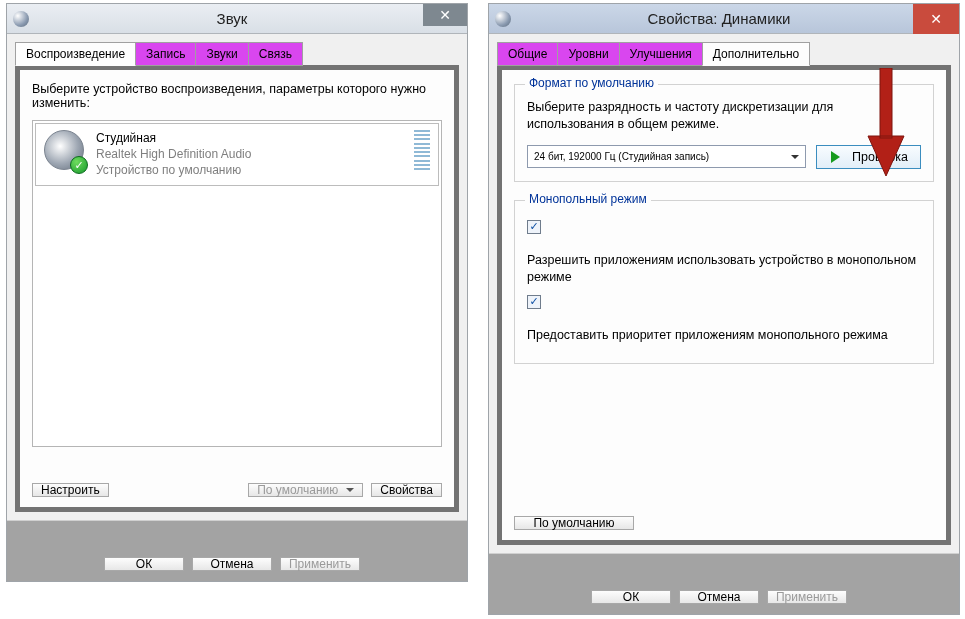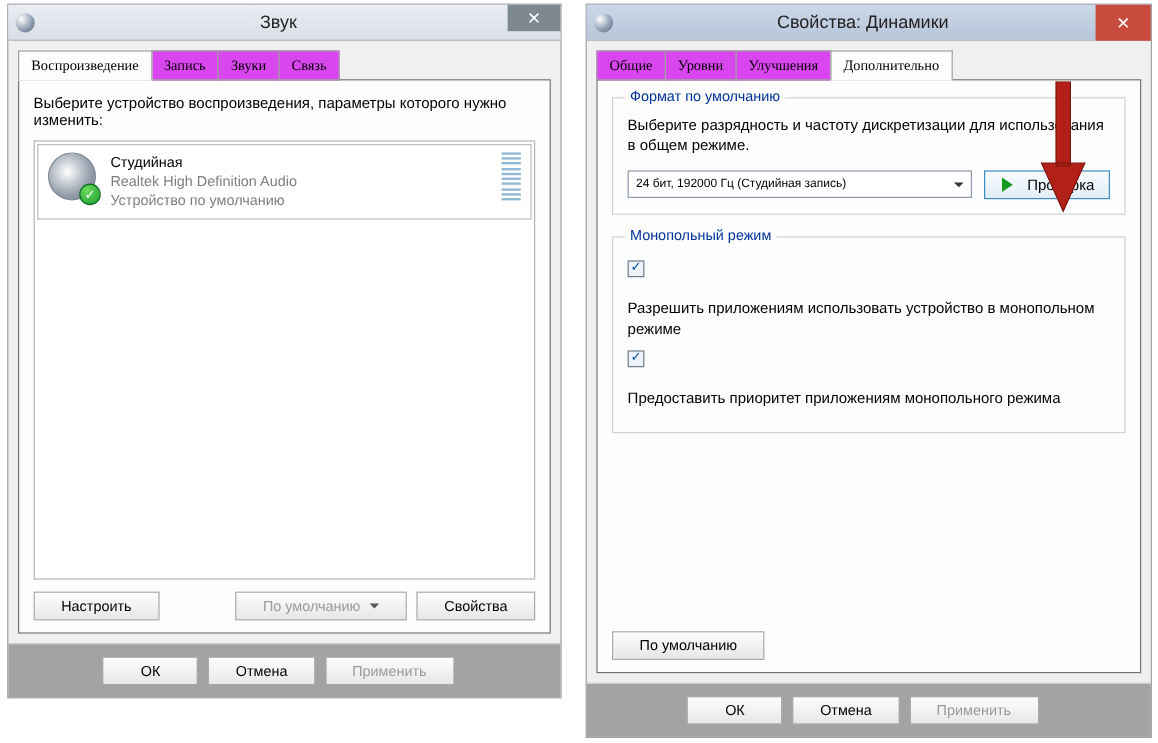--- a/index.html
+++ b/index.html
@@ -67,39 +67,38 @@
     display: flex;
     flex-direction: column;
   }
 
   .tabstrip {
     display: flex;
     align-items: flex-start;
     margin-bottom: -1px;
     position: relative;
     z-index: 2;
-    font-family: Liberation Serif, serif;
   }
   .tab {
     padding: 4px 10px;
     border: 1px solid #a0a0a0;
     background: #d946ef;
     font-size: 12px;
     cursor: pointer;
     margin-right: -1px;
     position: relative;
   }
   .tab.active {
     background: #fdfdfd;
     border-bottom: 1px solid #fdfdfd;
     z-index: 3;
   }
   .tab-pane {
     flex: 1;
-    border: 1px solid #737373;
+    border: 5px solid #737373;
     background: #fdfdfd;
     padding: 10px 12px;
     display: flex;
     flex-direction: column;
   }
 
   .instr {
     font-size: 12.5px;
     padding: 2px 0 10px 0;
   }
@@ -148,27 +147,27 @@
   .level-meter div { height:2px; background:#8fb9d6; }
 
   .row-buttons {
     display:flex;
     justify-content: space-between;
     align-items:center;
     margin-top: 10px;
     gap: 8px;
   }
   .btn {
-    height: 24px;
-    padding: 0 22px;
+    height: 14px;
+    padding: 0 8px;
     border: 1px solid #a8a8a8;
     background: linear-gradient(#fdfdfd,#e7e7e7);
     font-size:12px;
     cursor:pointer;
-    display:inline-flex;align-items:center;justify-content:center;
+    display:inline-flex;align-items:center;justify-content:center;margin-top:26px;
   }
   .btn:disabled, .btn.disabled {
     color:#9a9a9a;
     cursor:default;
   }
   .btn-dd::after {
     content:"";
     display:inline-block;
     margin-left:8px;
     border:4px solid transparent;

